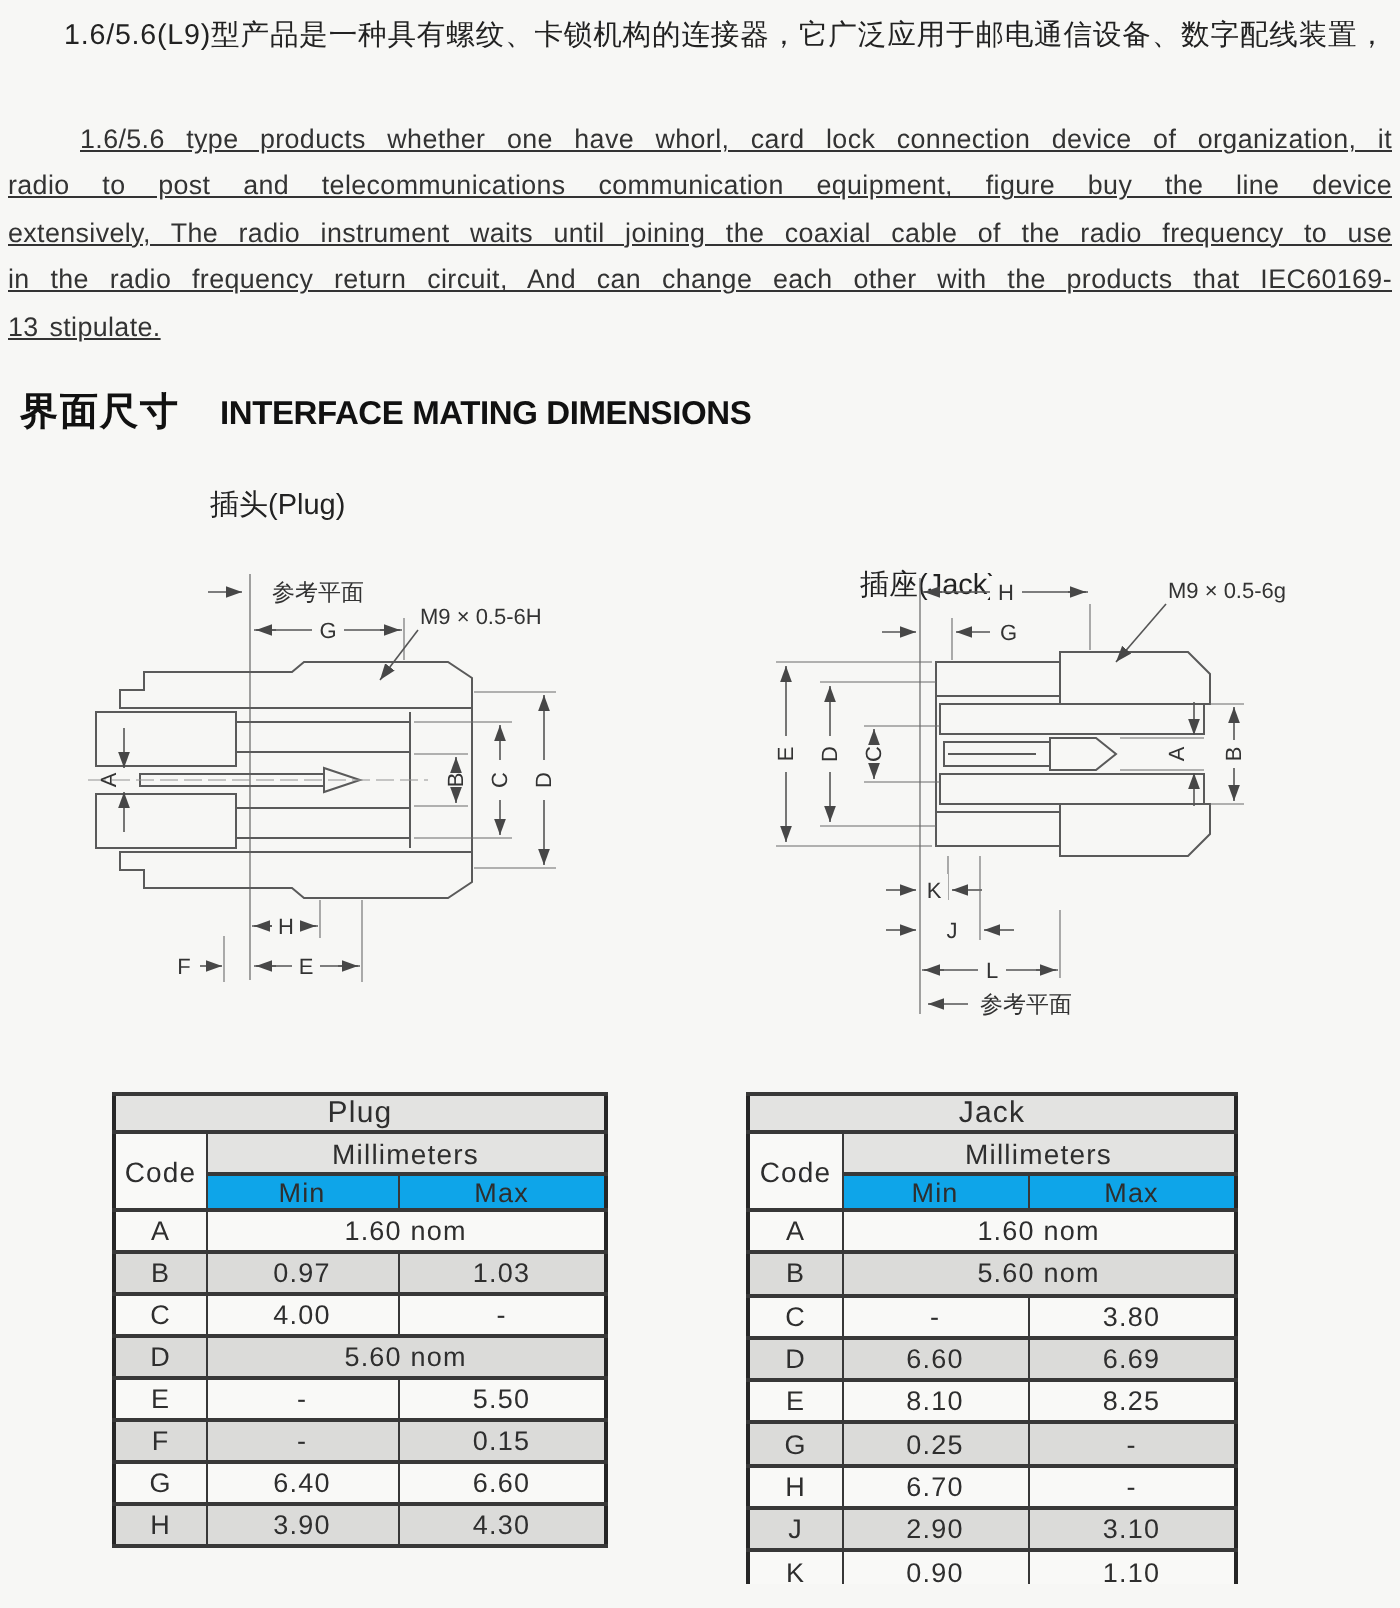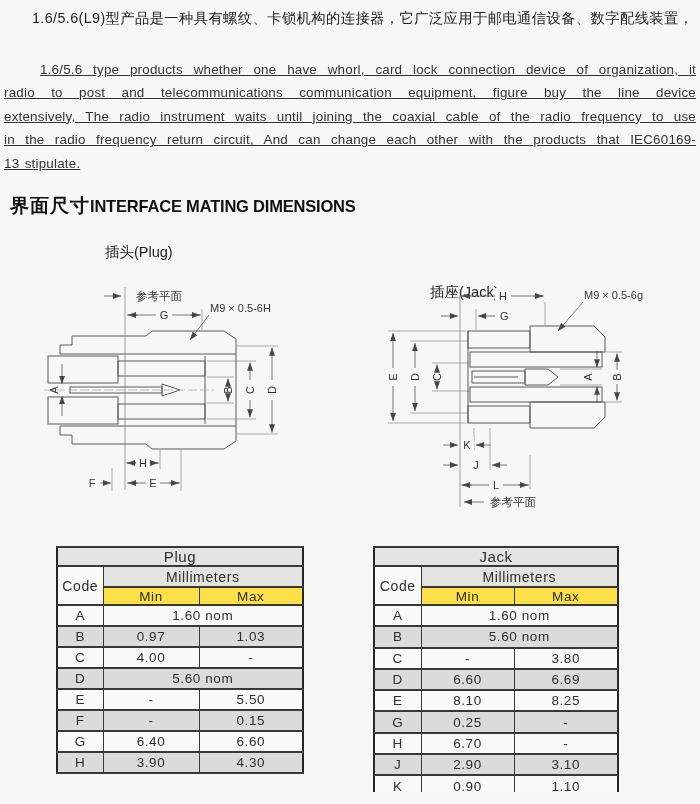--- a/index.html
+++ b/index.html
@@ -10,21 +10,21 @@
   .zh-para{position:absolute;top:6px;left:4px;right:4px;font-size:14.3px;line-height:25px;letter-spacing:0.4px;color:#222;}
   .zh-line-1{padding-left:28px;}
   .en-para{position:absolute;top:58px;left:4px;right:4px;font-size:13.4px;line-height:23.4px;letter-spacing:0.2px;word-spacing:1.5px;color:#333;text-decoration:underline;}
   .en-line{text-align:justify;text-align-last:justify;white-space:normal;}
   .en-line-1{text-indent:36px;}
   .en-line-last{text-align-last:left;}
 
   
   .heading{position:absolute;top:193px;left:10px;font-weight:bold;color:#111;white-space:nowrap;}
   .heading .zh{font-size:19px;letter-spacing:1px;}
-  .heading .en{font-size:16.5px;letter-spacing:-0.2px;margin-left:0;}
+  .heading .en{font-size:16.5px;letter-spacing:-0.2px;margin-left:20px;}
 
   
   .diagram-title{position:absolute;top:243px;font-size:14.5px;color:#222;}
   .plug-title{left:105px;}
   .jack-title{left:430px;margin-top:40px;}
 
   
   .drawings{position:absolute;left:0;top:276px;width:700px;height:240px;}
   .drawings .body-line{stroke:#5a5a5a;stroke-width:1;fill:none;}
   .drawings text{font:11px "Liberation Sans","DejaVu Sans",sans-serif;fill:#333;}
@@ -39,21 +39,21 @@
   table.dim-table{position:absolute;border-collapse:collapse;table-layout:fixed;background:#f9f9f7;}
   table.dim-table td{border:1px solid #383838;border-top-width:2px;border-bottom-width:2px;
       text-align:center;vertical-align:middle;padding:0;font-size:13.5px;color:#2e2e2e;letter-spacing:0.6px;overflow:hidden;}
   table.dim-table{border:2px solid #262626;}
   .plug-table{left:56px;top:546px;width:246px;}
   .jack-table{left:373px;top:546px;width:244px;}
   .plug-table col.c-code{width:46px;} .plug-table col.c-min{width:96px;} .plug-table col.c-max{width:104px;}
   .jack-table col.c-code{width:47px;} .jack-table col.c-min{width:93px;} .jack-table col.c-max{width:104px;}
   tr.title-row td{height:17px;background:#e3e3e1;font-size:15px;}
   tr.unit-row td{height:19px;background:#e3e3e1;font-size:14px;}
-  tr.mm-row td{height:16px;background:#fde047;font-size:13.5px;}
+  tr.mm-row td{height:16px;background:#0ea5e9;font-size:13.5px;}
   td.code-h{background:#f9f9f7 !important;font-size:14px;}
   .plug-table tr.data td{height:19px;}
   .jack-table tr.data td{height:19.3px;}
   tr.light td{background:#f9f9f7;}
   tr.dark td{background:#dbdbd9;}
 </style>
 </head>
 <body>
 
 <div class="page">

